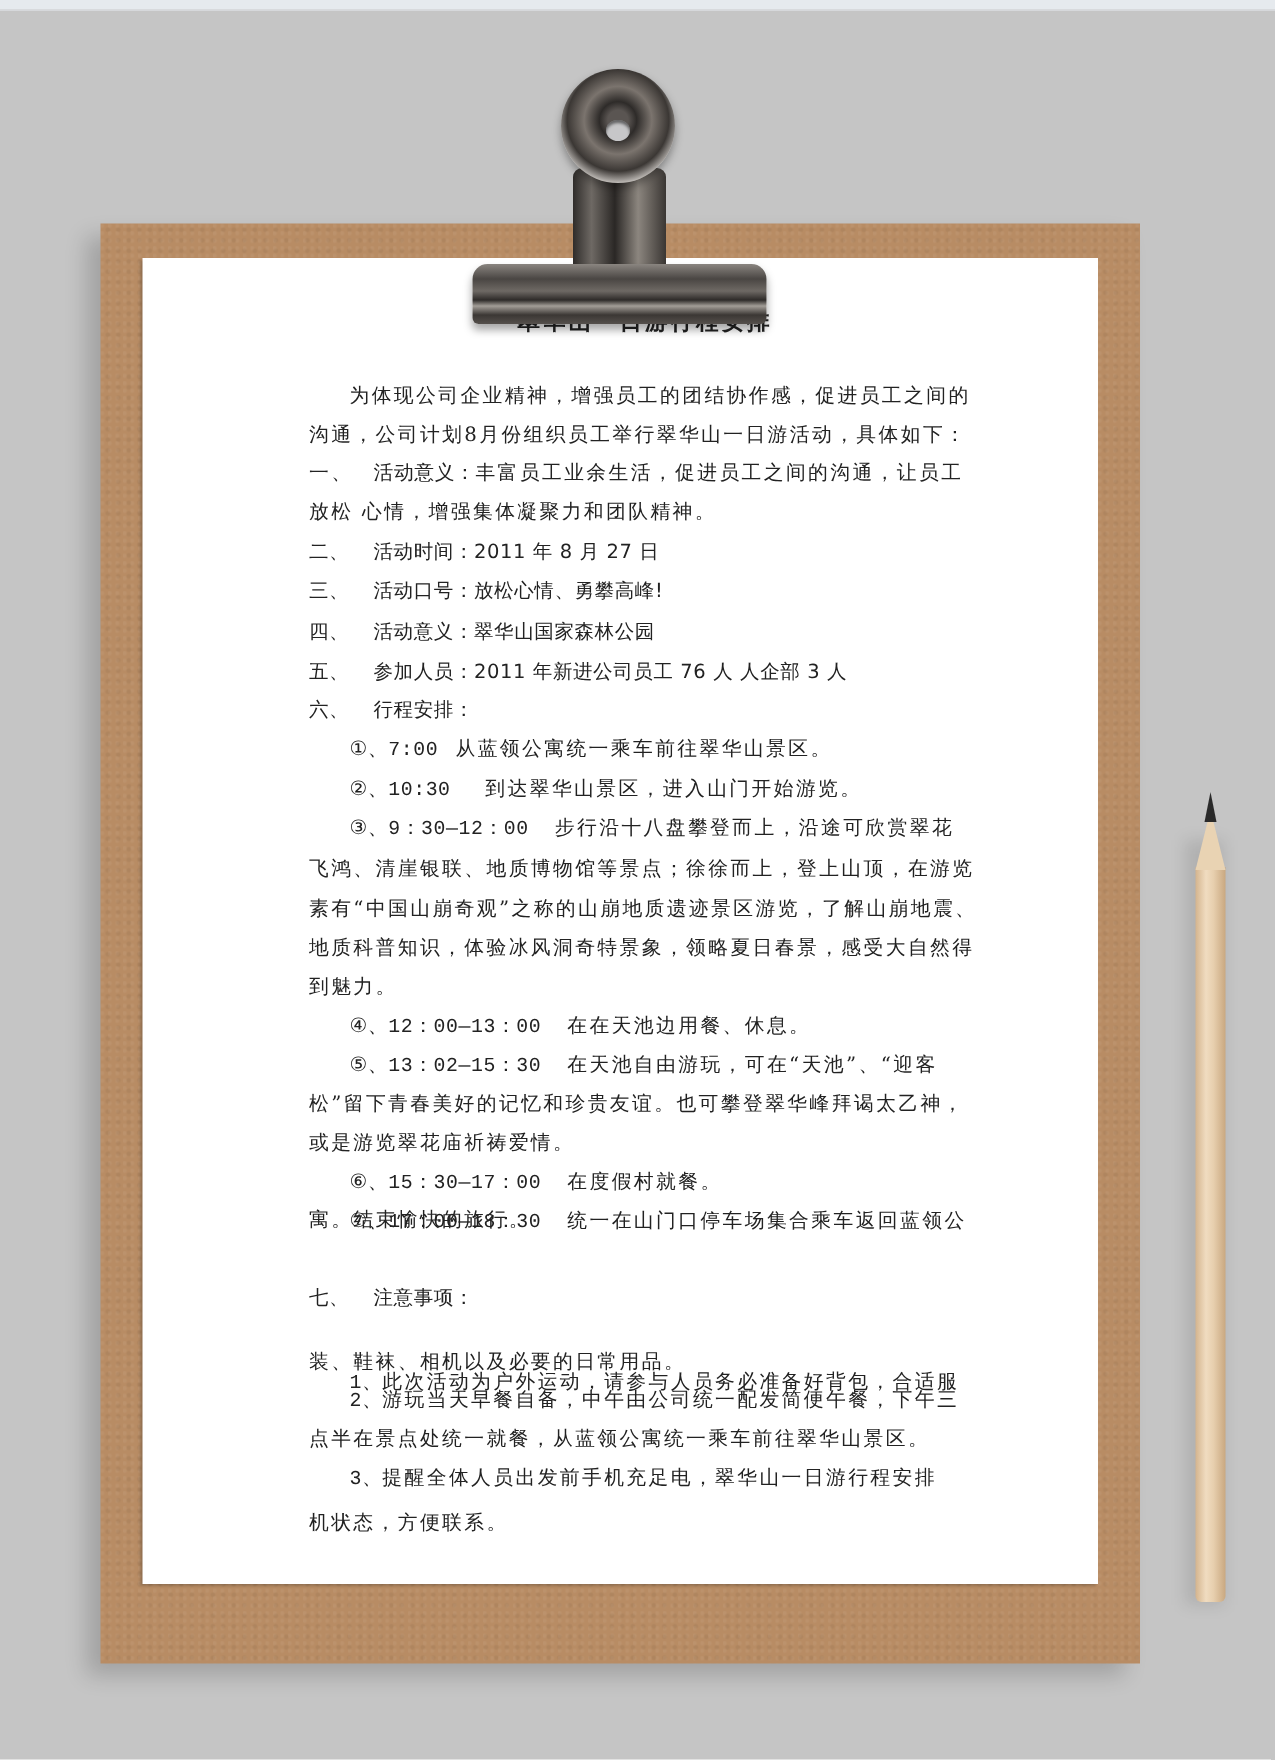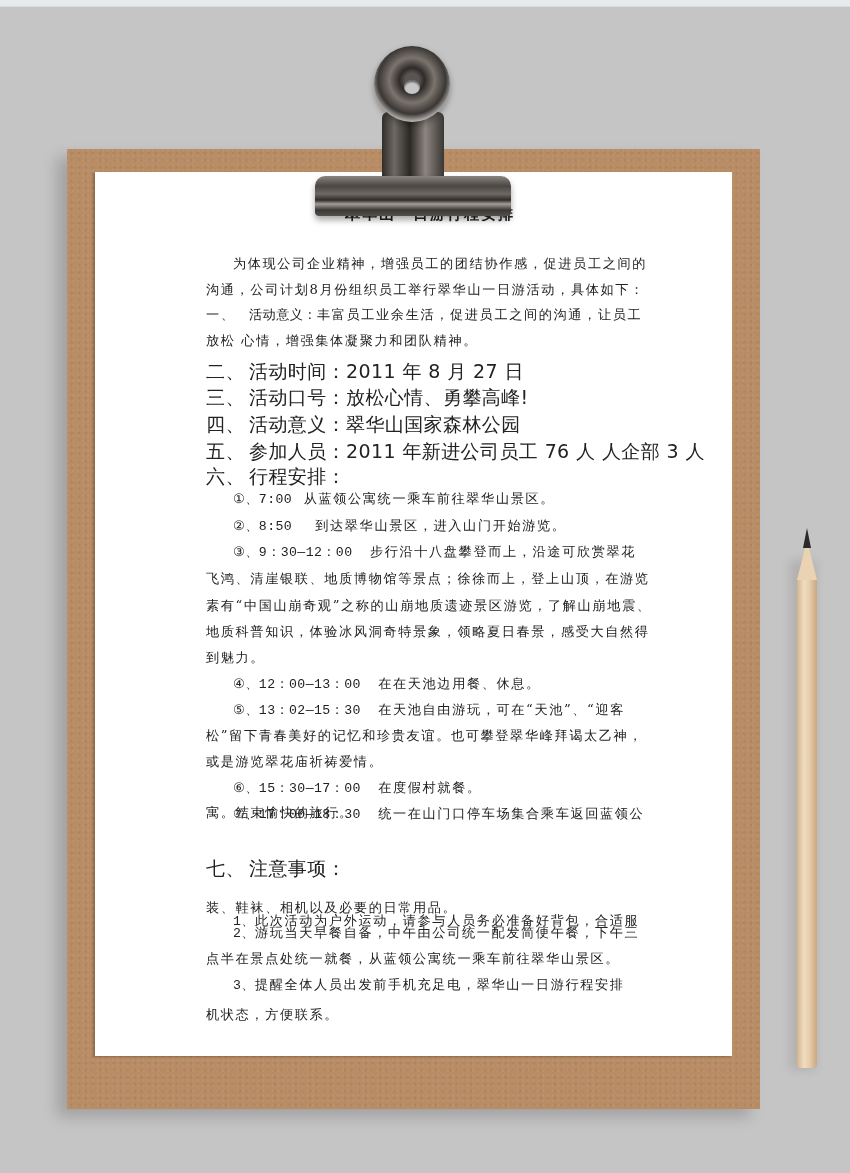--- a/index.html
+++ b/index.html
@@ -25,21 +25,21 @@
     }
     .doc-title {
       position: absolute; left: 300px; top: 205px; width: 260px; text-align: center;
       font-family: "DejaVu Sans", sans-serif; font-weight: bold; font-size: 15px; color: #222;
       letter-spacing: 2px;
     }
     .line {
       position: absolute; left: 206px; white-space: nowrap;
       font-size: 13.2px; color: #222; letter-spacing: 1.6px;
     }
-    .line.sans { font-family: "DejaVu Sans", sans-serif; font-size: 19px; letter-spacing: 0.4px; }
+    .line.sans { font-family: "DejaVu Sans", sans-serif; font-size: 13px; letter-spacing: 0.4px; }
     .line.indent { left: 233px; }
     .line.sub { left: 233px; }
     .sec-num { display: inline-block; width: 43px; font-family: "DejaVu Sans", sans-serif; }
     .sans-span { font-family: Liberation Mono, monospace; letter-spacing: 0.4px; }
     
     .clip-ring {
       position: absolute; left: 374px; top: 46px; width: 76px; height: 76px; border-radius: 50%;
       background: radial-gradient(circle at 50% 45%, #5a5552 0 12%, #2e2b29 22%, #7b746e 40%, #3b3734 60%, #c9c5c1 75%, #4a4643 88%, #8a847f 100%);
       box-shadow: 0 3px 6px rgba(0,0,0,0.35);
     }
@@ -120,21 +120,21 @@
   <span class="sec-num">五、</span><span>参加人员：</span><span>2011 年新进公司员工 76 人  人企部 3 人</span>
 </div>
 <div class="line sans" style="top:464px">
   <span class="sec-num">六、</span><span>行程安排：</span>
 </div>
 
 <div class="line sub" style="top:490px">
   <span class="sans-span">①、</span><span class="sans-span">7:00</span>&nbsp;&nbsp;<span>从蓝领公寓统一乘车前往翠华山景区。</span>
 </div>
 <div class="line sub" style="top:517px">
-  <span class="sans-span">②、</span><span class="sans-span">8:50</span>&nbsp;&nbsp;&nbsp;&nbsp;<span>到达翠华山景区，进入山门开始游览。</span>
+  <span class="sans-span">②、</span><span class="sans-span">10:30</span>&nbsp;&nbsp;&nbsp;&nbsp;<span>到达翠华山景区，进入山门开始游览。</span>
 </div>
 <div class="line sub" style="top:543px">
   <span class="sans-span">③、</span><span class="sans-span">9：30—12：00</span>&nbsp;&nbsp;&nbsp;<span>步行沿十八盘攀登而上，沿途可欣赏翠花</span>
 </div>
 <div class="line" style="top:570px">飞鸿、清崖银联、地质博物馆等景点；徐徐而上，登上山顶，在游览</div>
 <div class="line" style="top:597px">素有“中国山崩奇观”之称的山崩地质遗迹景区游览，了解山崩地震、</div>
 <div class="line" style="top:623px">地质科普知识，体验冰风洞奇特景象，领略夏日春景，感受大自然得</div>
 <div class="line" style="top:649px">到魅力。</div>
 
 <div class="line sub" style="top:675px">

